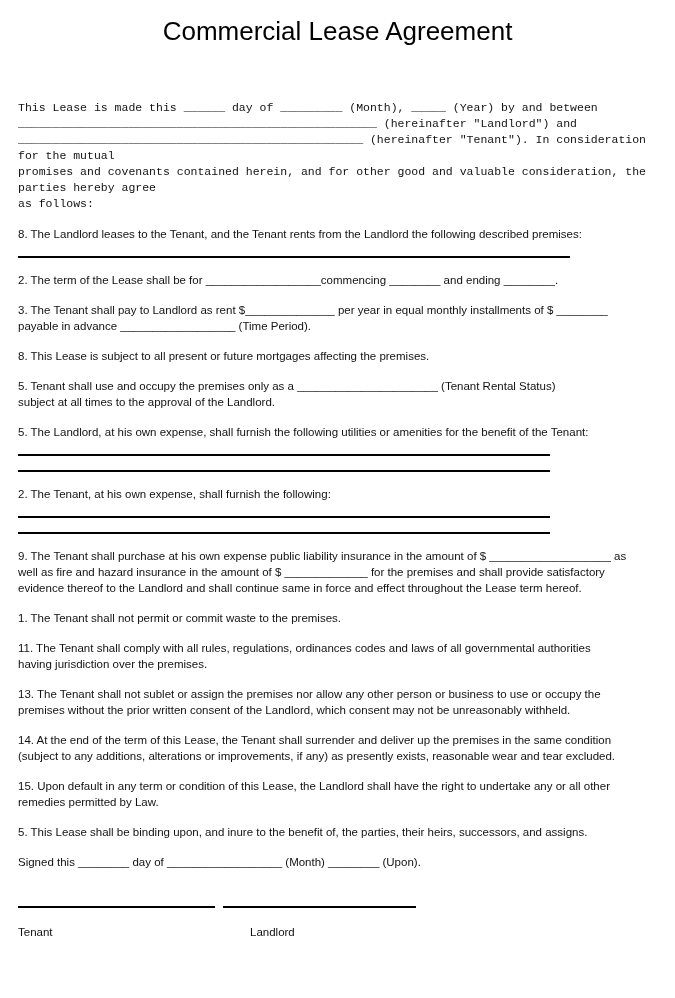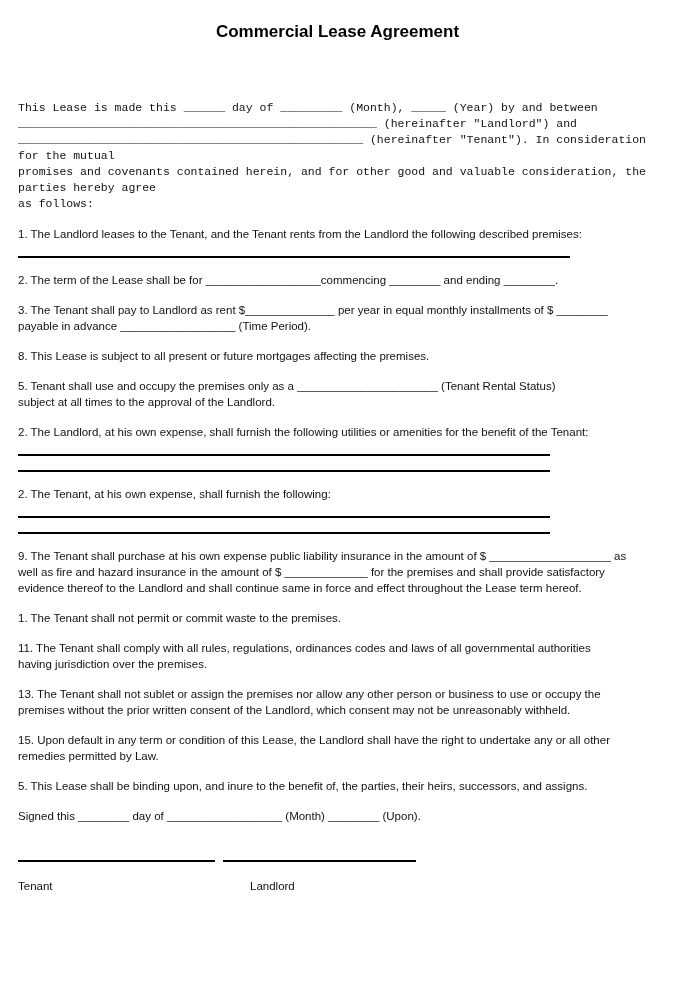--- a/index.html
+++ b/index.html
@@ -16,23 +16,23 @@
     overflow: hidden;
     background: #ffffff;
     color: #121212;
     font-family: "Liberation Sans", "DejaVu Sans", sans-serif;
     font-size: 11.5px;
     line-height: 16px;
   }
   h1.doc-title {
     margin: 20px 0 0 0;
     text-align: center;
-    font-size: 17px;
+    font-size: 26px;
     line-height: 23px;
-    font-weight: bold;
+    font-weight: normal;
     color: #000000;
     letter-spacing: 0px;
   }
   p.intro {
     margin: 57px 0 14px 0;
     white-space: pre-wrap;
     font-family: Liberation Mono, monospace;
   }
   p.clause {
     margin: 14px 0;
@@ -68,55 +68,57 @@
 <div class="page">
 
   <h1 class="doc-title">Commercial Lease Agreement</h1>
 
   <p class="intro">This Lease is made this ______ day of _________ (Month), _____ (Year) by and between
 ____________________________________________________ (hereinafter "Landlord") and
 __________________________________________________ (hereinafter "Tenant"). In consideration for the mutual
 promises and covenants contained herein, and for other good and valuable consideration, the parties hereby agree
 as follows:</p>
 
-  <p class="clause">1. The Landlord leases to the Tenant, and the Tenant rents from the Landlord the following described premises:</p>
+  <p class="clause">8. The Landlord leases to the Tenant, and the Tenant rents from the Landlord the following described premises:</p>
   <div class="rule rule-premises"></div>
 
   <p class="clause">2. The term of the Lease shall be for __________________commencing ________ and ending ________.</p>
 
   <p class="clause">3. The Tenant shall pay to Landlord as rent $______________ per year in equal monthly installments of $ ________
 payable in advance __________________ (Time Period).</p>
 
   <p class="clause">8. This Lease is subject to all present or future mortgages affecting the premises.</p>
 
   <p class="clause">5. Tenant shall use and occupy the premises only as a ______________________ (Tenant Rental Status)
 subject at all times to the approval of the Landlord.</p>
 
 
-  <p class="clause">2. The Landlord, at his own expense, shall furnish the following utilities or amenities for the benefit of the Tenant:</p>
+  <p class="clause">5. The Landlord, at his own expense, shall furnish the following utilities or amenities for the benefit of the Tenant:</p>
   <div class="rule rule-furnish"></div>
   <div class="rule rule-furnish"></div>
 
   <p class="clause">2. The Tenant, at his own expense, shall furnish the following:</p>
   <div class="rule rule-furnish"></div>
   <div class="rule rule-furnish"></div>
 
   <p class="clause">9. The Tenant shall purchase at his own expense public liability insurance in the amount of $ ___________________ as
 well as fire and hazard insurance in the amount of $ _____________ for the premises and shall provide satisfactory
 evidence thereof to the Landlord and shall continue same in force and effect throughout the Lease term hereof.</p>
 
   <p class="clause">1. The Tenant shall not permit or commit waste to the premises.</p>
 
   <p class="clause">11. The Tenant shall comply with all rules, regulations, ordinances codes and laws of all governmental authorities
 having jurisdiction over the premises.</p>
 
 
   <p class="clause">13. The Tenant shall not sublet or assign the premises nor allow any other person or business to use or occupy the
 premises without the prior written consent of the Landlord, which consent may not be unreasonably withheld.</p>
 
+  <p class="clause">14. At the end of the term of this Lease, the Tenant shall surrender and deliver up the premises in the same condition
+(subject to any additions, alterations or improvements, if any) as presently exists, reasonable wear and tear excluded.</p>
 
   <p class="clause">15. Upon default in any term or condition of this Lease, the Landlord shall have the right to undertake any or all other
 remedies permitted by Law.</p>
 
   <p class="clause">5. This Lease shall be binding upon, and inure to the benefit of, the parties, their heirs, successors, and assigns.</p>
 
   <p class="clause">Signed this ________ day of __________________ (Month) ________ (Upon).</p>
 
   <div class="sig-row">
     <div class="sig-line tenant"></div>

